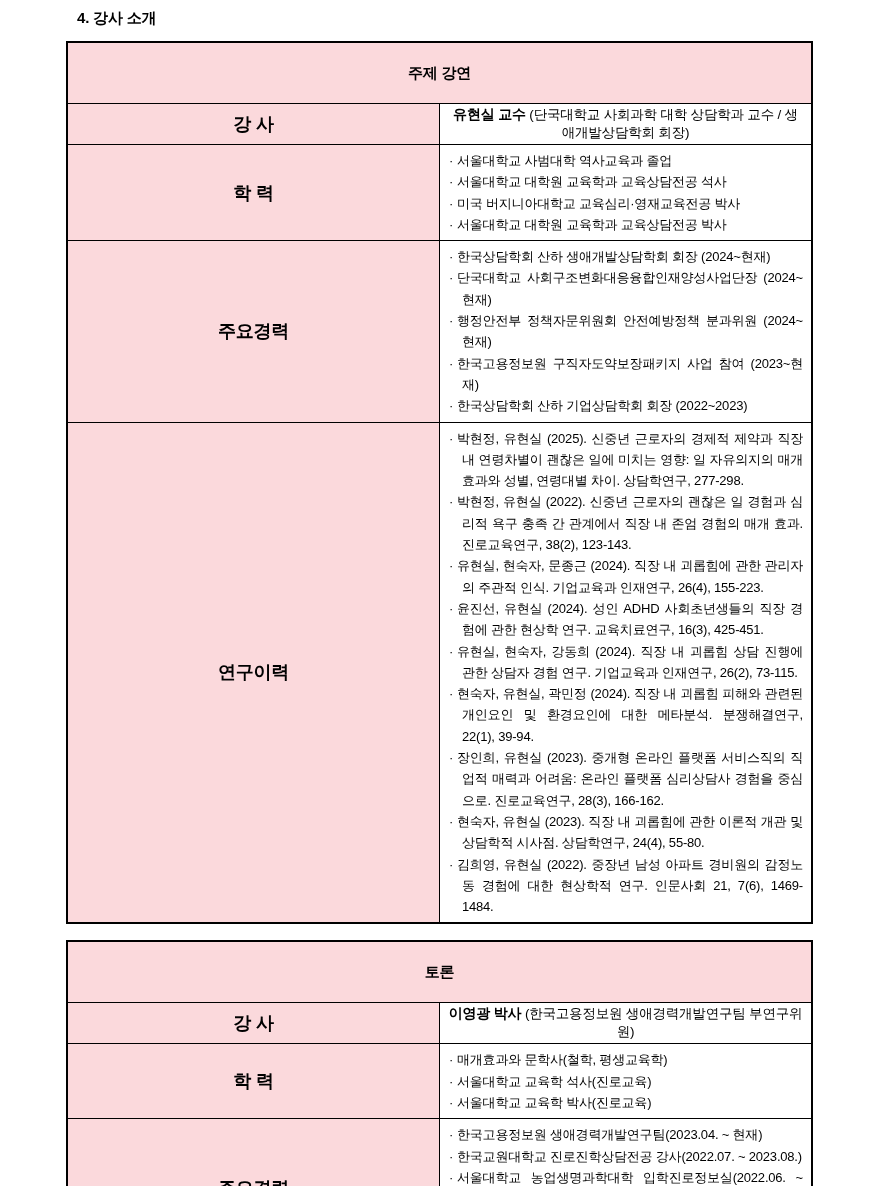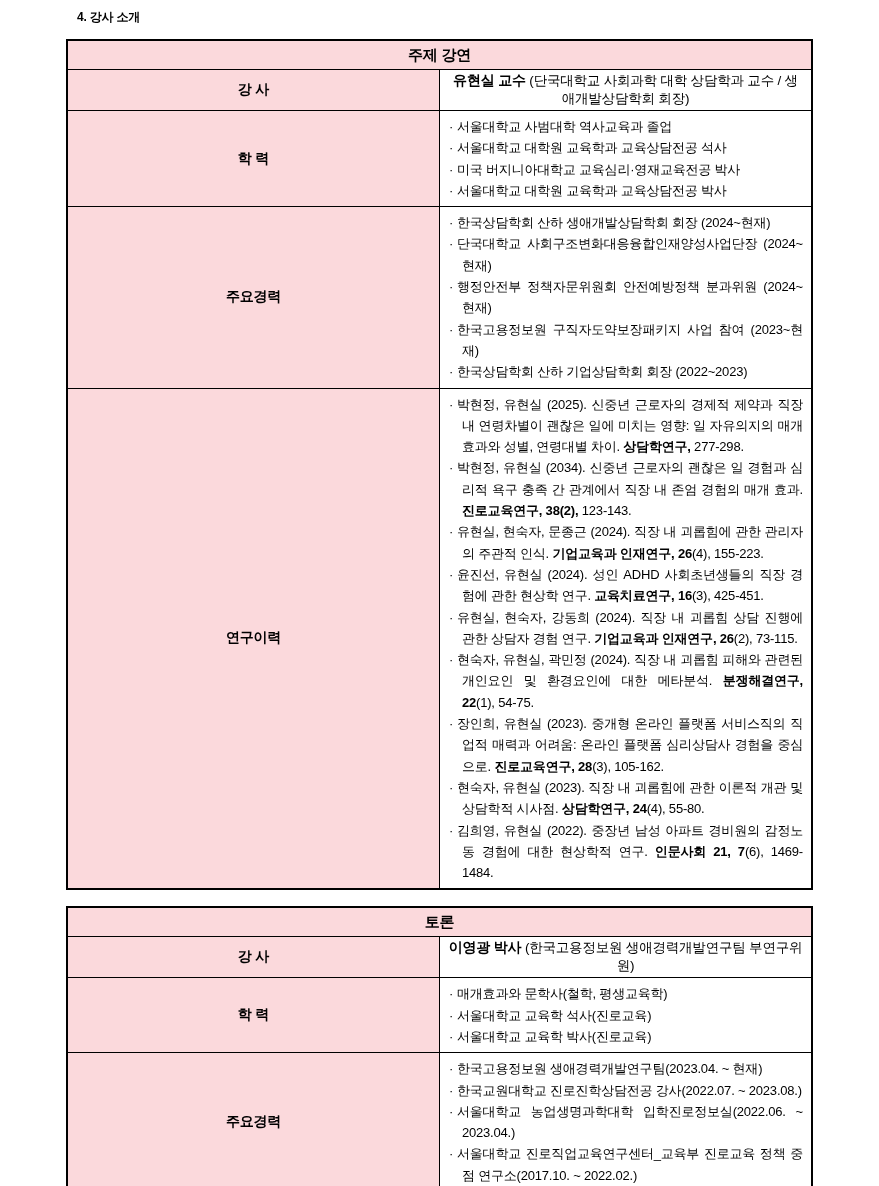--- a/index.html
+++ b/index.html
@@ -14,47 +14,47 @@
     color:#000;
     font-family:"Liberation Sans","DejaVu Sans",sans-serif;
     letter-spacing:-0.2px;
   }
   .doc{
     box-sizing:border-box;
     width:879px;
     padding:9px 66px 20px 66px;
   }
   .page-title{
-    font-size:12px;
+    font-size:15px;
     font-weight:700;
     margin:0 0 13px 11px;
   }
   table.info-table{
     width:747px;
     table-layout:fixed;
     border-collapse:collapse;
     border:2px solid var(--border);
     margin:0 0 16px 0;
   }
   table.info-table th, table.info-table td{
     border:1px solid var(--border);
     vertical-align:middle;
   }
   th.tbl-title{
     background:var(--pink);
     height:28px;
     font-size:15px;
     font-weight:700;
     text-align:center;
-    padding:0;
+    padding:16px;
   }
   td.label-cell{
     width:108px;
     background:var(--pink);
-    font-size:14px;
+    font-size:18px;
     font-weight:700;
     text-align:center;
     padding:2px 2px;
   }
   td.center-cell{
     background:#fff;
     text-align:center;
     font-size:13.5px;
     height:28px;
     padding:2px 8px;
@@ -69,21 +69,21 @@
     line-height:21.3px;
     text-align:justify;
     padding-left:13px;
     text-indent:-13px;
   }
   .li .bullet{
     display:inline-block;
     width:8px;
     text-indent:0;
   }
-  .li .b{font-weight:700;}
+  .li .b{font-weight:400;}
 </style>
 </head>
 <body>
 
 <div class="doc">
   <h1 class="page-title">4. 강사 소개</h1>
   <div id="tables">
       <table class="info-table">
         <thead>
           <tr>
@@ -111,26 +111,26 @@
               <div class="li"><span class="bullet">·</span><span>단국대학교 사회구조변화대응융합인재양성사업단장 (2024~현재)</span></div>
               <div class="li"><span class="bullet">·</span><span>행정안전부 정책자문위원회 안전예방정책 분과위원 (2024~현재)</span></div>
               <div class="li"><span class="bullet">·</span><span>한국고용정보원 구직자도약보장패키지 사업 참여 (2023~현재)</span></div>
               <div class="li"><span class="bullet">·</span><span>한국상담학회 산하 기업상담학회 회장 (2022~2023)</span></div>
             </td>
           </tr>
           <tr>
             <td class="label-cell">연구이력</td>
             <td class="list-cell">
               <div class="li"><span class="bullet">·</span><span>박현정, 유현실 (2025). 신중년 근로자의 경제적 제약과 직장 내 연령차별이 괜찮은 일에 미치는 영향: 일 자유의지의 매개효과와 성별, 연령대별 차이. </span><span class="b">상담학연구,</span><span> 277-298.</span></div>
-              <div class="li"><span class="bullet">·</span><span>박현정, 유현실 (2034). 신중년 근로자의 괜찮은 일 경험과 심리적 욕구 충족 간 관계에서 직장 내 존엄 경험의 매개 효과. </span><span class="b">진로교육연구, 38(2),</span><span> 123-143.</span></div>
+              <div class="li"><span class="bullet">·</span><span>박현정, 유현실 (2022). 신중년 근로자의 괜찮은 일 경험과 심리적 욕구 충족 간 관계에서 직장 내 존엄 경험의 매개 효과. </span><span class="b">진로교육연구, 38(2),</span><span> 123-143.</span></div>
               <div class="li"><span class="bullet">·</span><span>유현실, 현숙자, 문종근 (2024). 직장 내 괴롭힘에 관한 관리자의 주관적 인식. </span><span class="b">기업교육과 인재연구, 26</span><span>(4), 155-223.</span></div>
               <div class="li"><span class="bullet">·</span><span>윤진선, 유현실 (2024). 성인 ADHD 사회초년생들의 직장 경험에 관한 현상학 연구. </span><span class="b">교육치료연구, 16</span><span>(3), 425-451.</span></div>
               <div class="li"><span class="bullet">·</span><span>유현실, 현숙자, 강동희 (2024). 직장 내 괴롭힘 상담 진행에 관한 상담자 경험 연구. </span><span class="b">기업교육과 인재연구, 26</span><span>(2), 73-115.</span></div>
-              <div class="li"><span class="bullet">·</span><span>현숙자, 유현실, 곽민정 (2024). 직장 내 괴롭힘 피해와 관련된 개인요인 및 환경요인에 대한 메타분석. </span><span class="b">분쟁해결연구, 22</span><span>(1), 54-75.</span></div>
-              <div class="li"><span class="bullet">·</span><span>장인희, 유현실 (2023). 중개형 온라인 플랫폼 서비스직의 직업적 매력과 어려움: 온라인 플랫폼 심리상담사 경험을 중심으로. </span><span class="b">진로교육연구, 28</span><span>(3), 105-162.</span></div>
+              <div class="li"><span class="bullet">·</span><span>현숙자, 유현실, 곽민정 (2024). 직장 내 괴롭힘 피해와 관련된 개인요인 및 환경요인에 대한 메타분석. </span><span class="b">분쟁해결연구, 22</span><span>(1), 39-94.</span></div>
+              <div class="li"><span class="bullet">·</span><span>장인희, 유현실 (2023). 중개형 온라인 플랫폼 서비스직의 직업적 매력과 어려움: 온라인 플랫폼 심리상담사 경험을 중심으로. </span><span class="b">진로교육연구, 28</span><span>(3), 166-162.</span></div>
               <div class="li"><span class="bullet">·</span><span>현숙자, 유현실 (2023). 직장 내 괴롭힘에 관한 이론적 개관 및 상담학적 시사점. </span><span class="b">상담학연구, 24</span><span>(4), 55-80.</span></div>
               <div class="li"><span class="bullet">·</span><span>김희영, 유현실 (2022). 중장년 남성 아파트 경비원의 감정노동 경험에 대한 현상학적 연구. </span><span class="b">인문사회 21, 7</span><span>(6), 1469-1484.</span></div>
             </td>
           </tr>
         </tbody>
       </table>
       <table class="info-table">
         <thead>
           <tr>
             <th class="tbl-title" colspan="2">토론</th>

